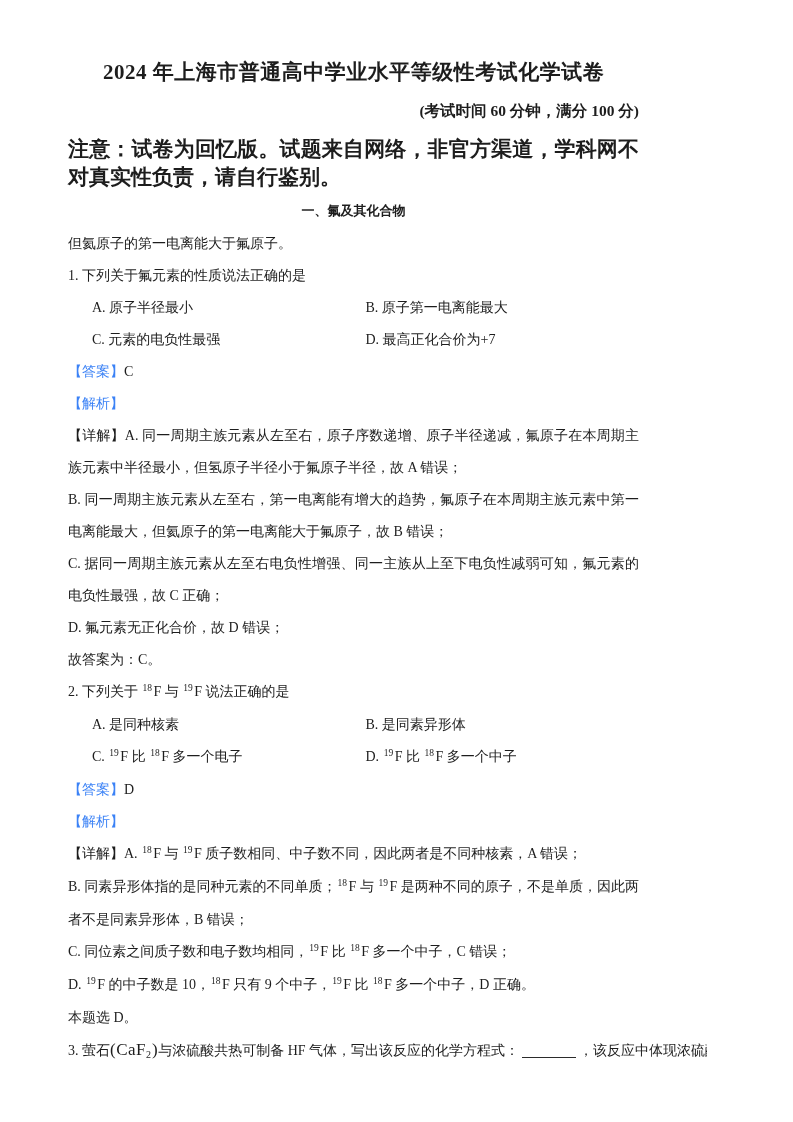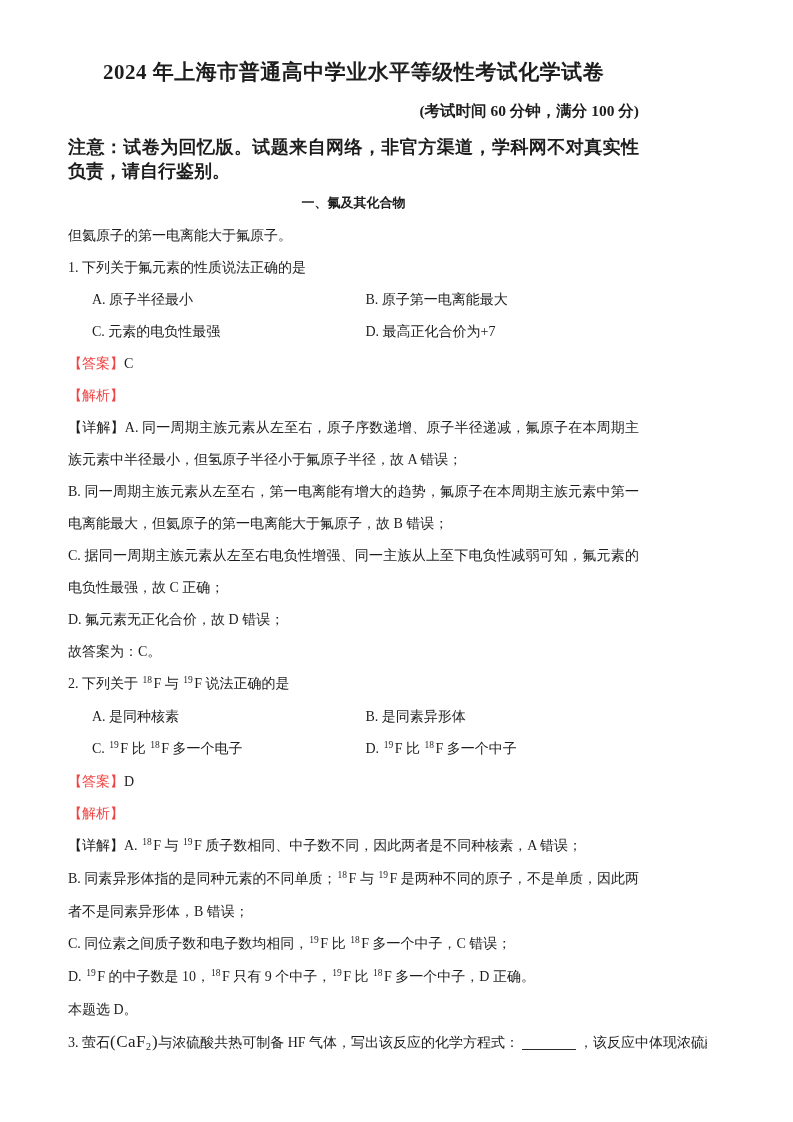--- a/index.html
+++ b/index.html
@@ -4,29 +4,29 @@
 <style>
   html,body{margin:0;padding:0;background:#ffffff;}
   .page{
     width:707px;height:1122px;background:#ffffff;box-sizing:border-box;
     padding:58px 68px 0 68px;
     font-family:"Liberation Serif","DejaVu Serif",serif;
     color:#1d1d1d;overflow:hidden;
   }
   .doc-title{text-align:center;font-weight:bold;font-size:21px;letter-spacing:0.5px;}
   .doc-subtitle{text-align:right;font-weight:bold;font-size:15.5px;margin-top:15px;}
-  .doc-notice{font-weight:bold;font-size:18px;margin-top:13px;text-align:justify;}
+  .doc-notice{font-weight:bold;font-size:21px;margin-top:13px;text-align:justify;}
   .doc-section{text-align:center;font-weight:bold;font-size:13px;margin-top:11px;}
   #doc-body{margin-top:8px;font-size:14px;}
   .block{line-height:32px;text-align:justify;text-justify:inter-ideograph;}
   .block.nowrap{white-space:nowrap;text-align:left;}
   .cols{display:grid;grid-template-columns:1fr 1fr;margin-left:24px;}
   .col{display:block;}
   .seg-text{}
-  .seg-label{color:#ef4444;}
+  .seg-label{color:#3b82f6;}
   .seg-sup{font-size:9.5px;position:relative;top:-5px;margin:0 1.5px 0 1px;}
   .seg-sub{font-size:10px;position:relative;top:3px;margin-right:1px;}
   .seg-math{font-size:17px;letter-spacing:0.5px;}
   .seg-blank{display:inline-block;width:54px;border-bottom:1.3px solid #2b2b2b;vertical-align:-3px;margin:0 3px;}
 </style>
 </head>
 <body>
 
 <div class="page">
   <div class="doc-title">2024 年上海市普通高中学业水平等级性考试化学试卷</div>

